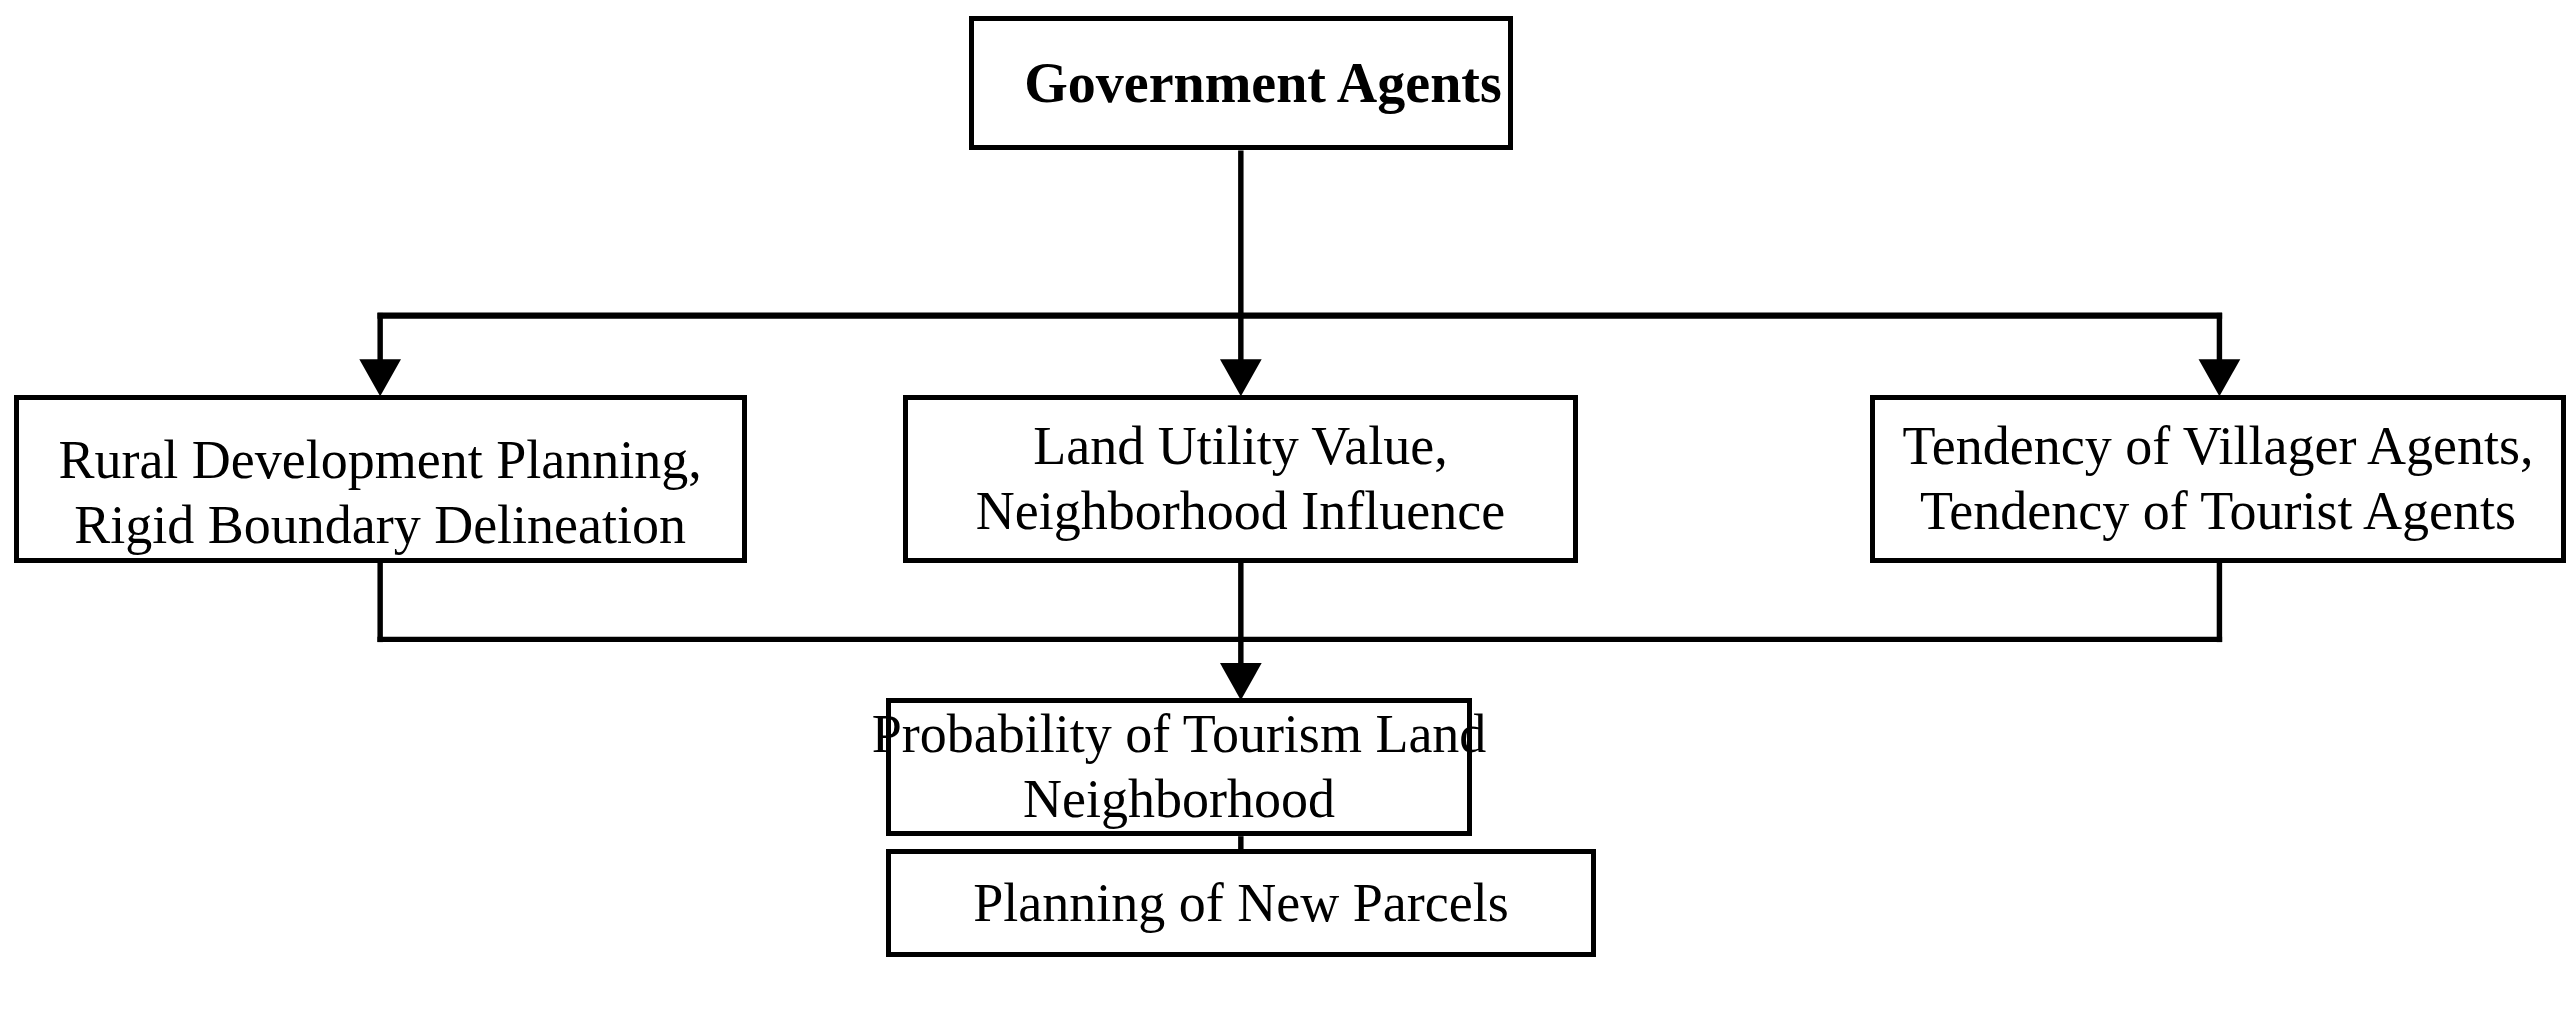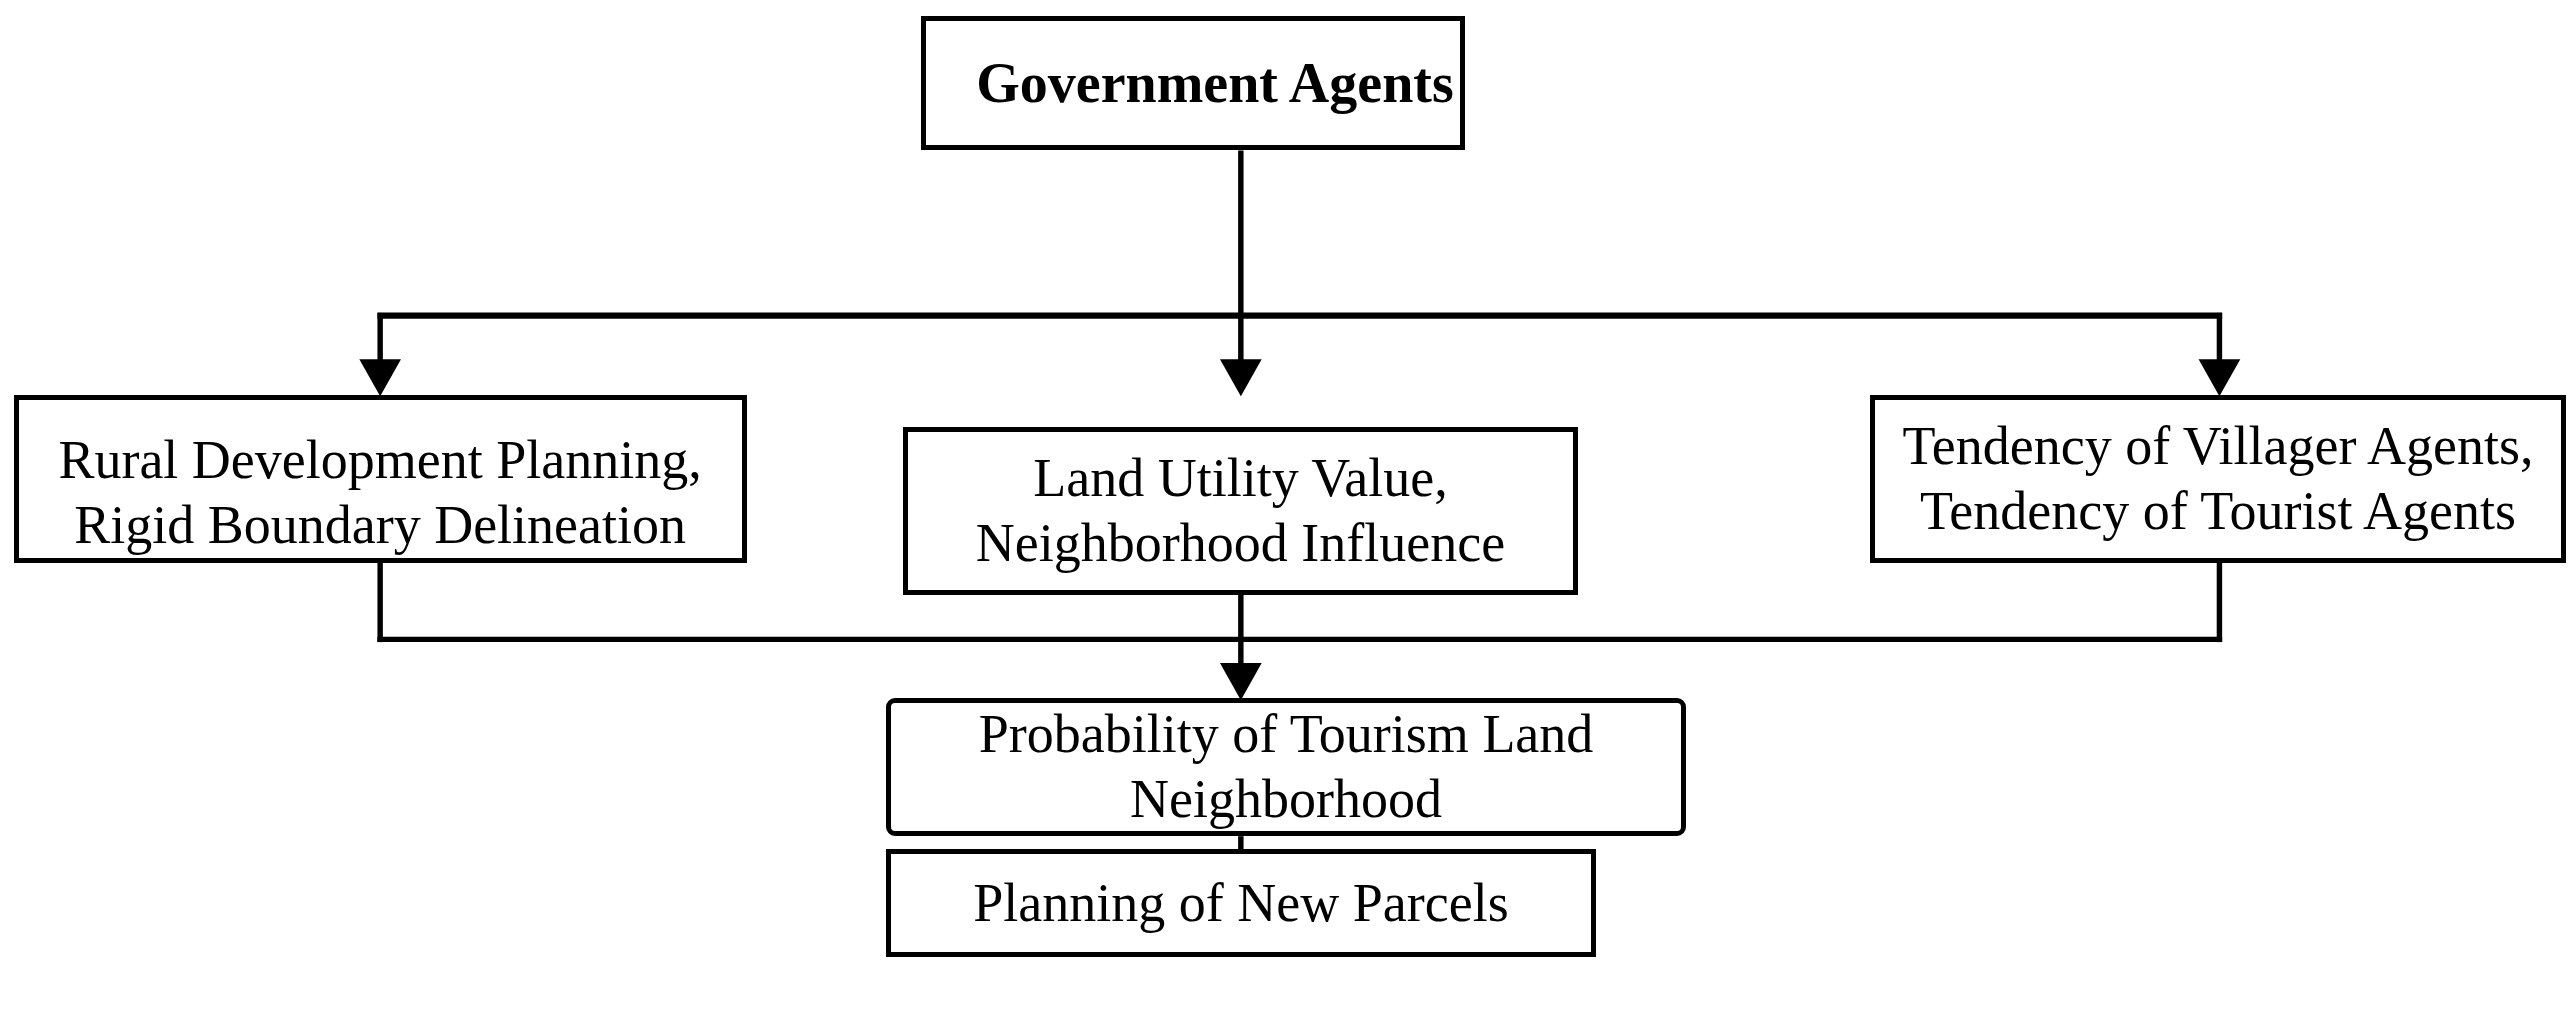--- a/index.html
+++ b/index.html
@@ -36,27 +36,27 @@
     text-align: center;
     font-size: 54px;
     line-height: 65px;
     color: #000000;
   }
   .node .txt {
     display: block;
     white-space: nowrap;
   }
   #node-government {
-    left: 921px; top: 16.3px; width: 544px; height: 134px;
+    left: 969px; top: 16.3px; width: 544px; height: 134px;
     font-weight: bold; font-size: 56px; padding-left: 44px;
   }
   #node-rural      { left: 13.6px;   top: 395px; width: 733px; height: 168px; justify-content: flex-end; }
-  #node-land       { left: 903px;  top: 395px; width: 675px; height: 168px; margin-top: 32px; }
+  #node-land       { left: 903px;  top: 395px; width: 675px; height: 168px; }
   #node-tendency   { left: 1870px; top: 395px; width: 696px; height: 168px; }
-  #node-probability{ left: 886px;  top: 698px; width: 800px; height: 138px; border-radius: 9px; }
+  #node-probability{ left: 886px;  top: 698px; width: 586px; height: 138px; }
   #node-planning   { left: 886px;  top: 849px; width: 710px; height: 108px; }
   .edge { stroke: #000000; stroke-width: 6px; fill: none; }
   .edge-thick { stroke: #000000; stroke-width: 7px; fill: none; }
   .arrowhead { fill: #000000; stroke: none; }
 </style>
 </head>
 <body>
 
 <div id="canvas">
 

